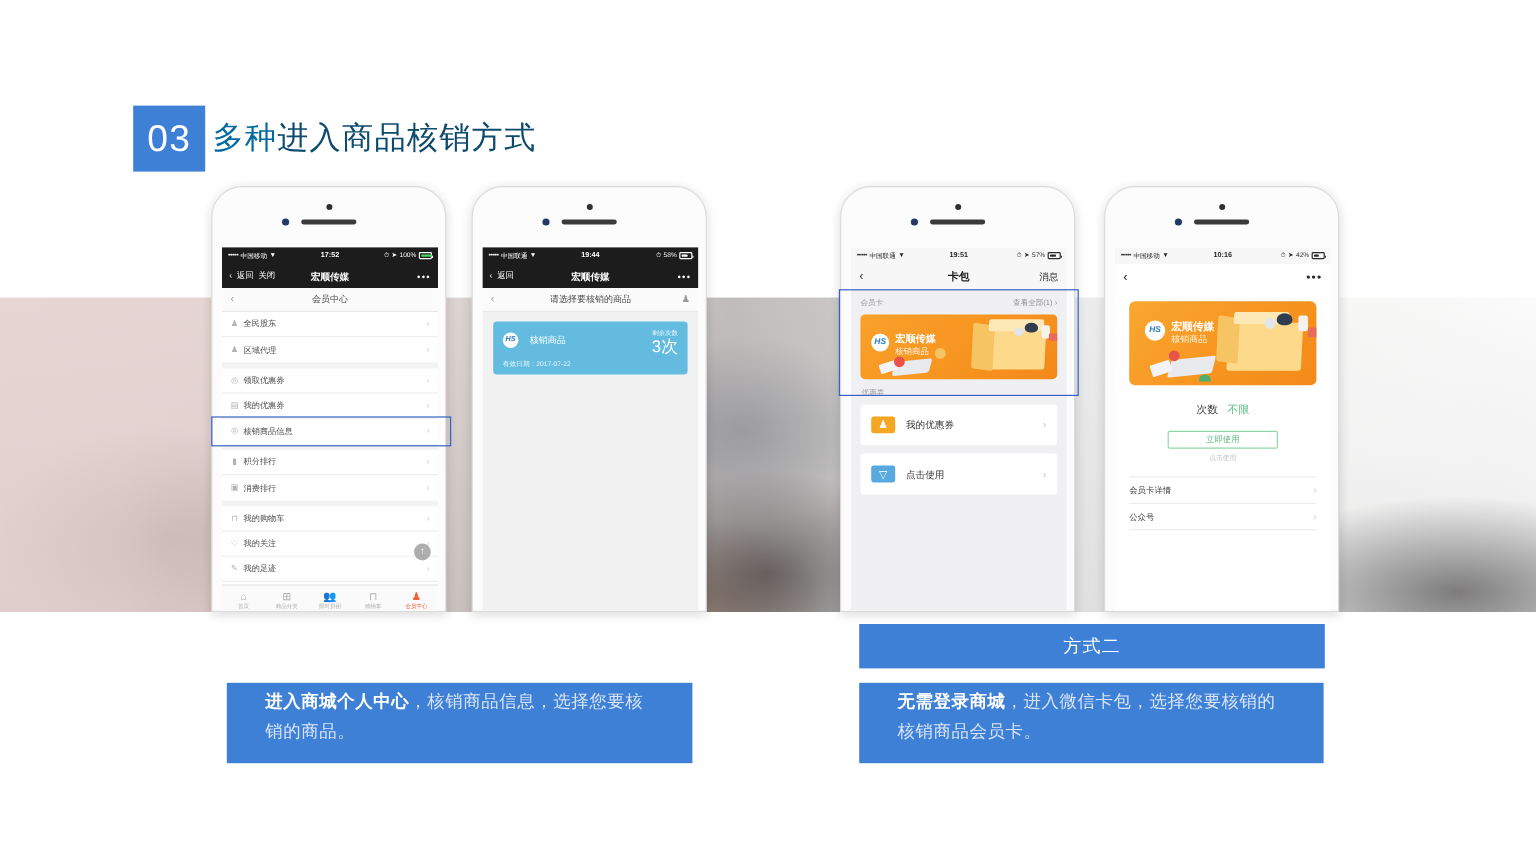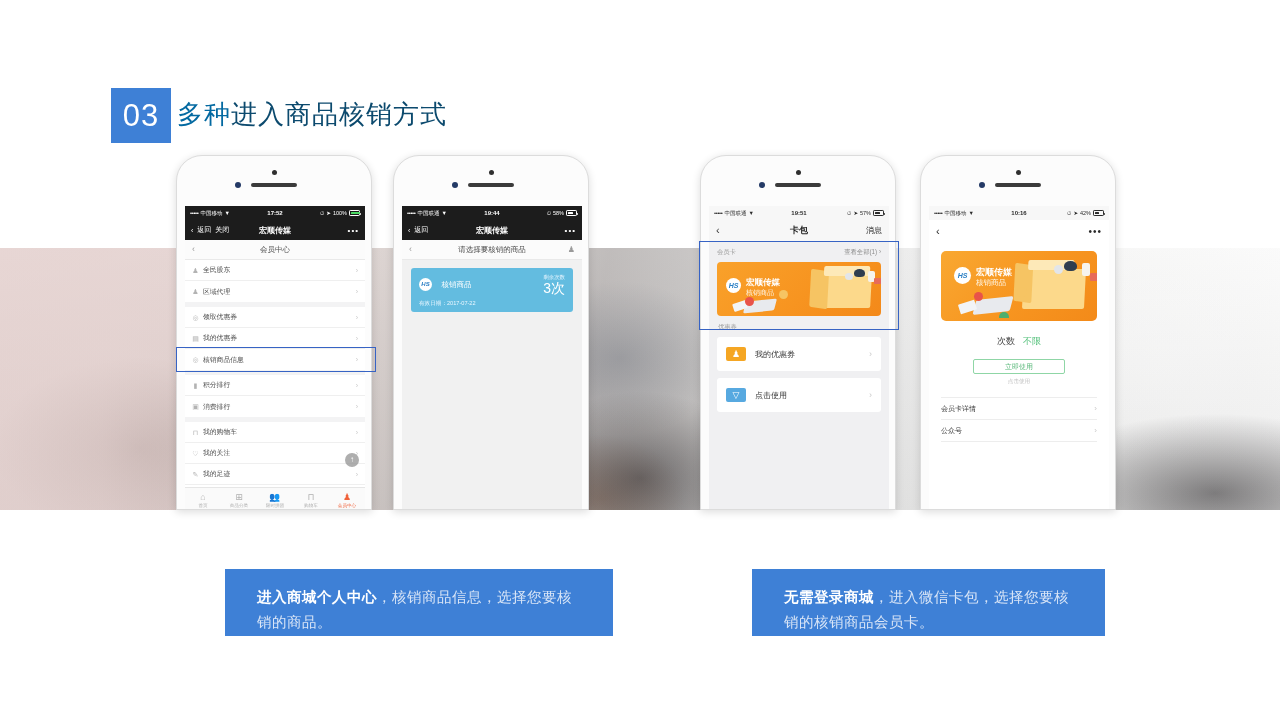--- a/index.html
+++ b/index.html
@@ -209,21 +209,21 @@
   
   .hl { position:absolute; border:1.4px solid #3763c4; pointer-events:none; }
 
   
   .cap-title {
     position:absolute; height:37px; background:#3e80d6; color:#fff;
     font-size:15px; line-height:37px; text-align:center; letter-spacing:1px;
   }
   .cap-body {
     position:absolute; height:67px; background:#3e80d6; color:#d9e5f7;
-    font-size:14.5px; line-height:25px; padding:16px 30px 0 32px; letter-spacing:.5px;margin-left:36px;
+    font-size:14.5px; line-height:25px; padding:4px 30px 0 32px; letter-spacing:.5px;
   }
   .cap-body b { color:#ffffff; font-weight:700; }
 </style>
 </head>
 <body>
 
 <div class="stage">
 
   <div class="photo-band"></div>
 
@@ -557,17 +557,18 @@
         </div>
       </div>
 
     </div>
   </div>
 
   <div class="cap-body" style="left:189px; top:569px; width:388px;">
     <b>进入商城个人中心</b><span>，核销商品信息，选择您要核销的商品。</span>
   </div>
 
-  <div class="cap-body" style="left:716px; top:569px; width:353px;">
+  <div class="cap-title" style="left:716px; top:520px; width:388px;">方式二</div>
+  <div class="cap-body" style="left:716px; top:569px; width:387px;">
     <b>无需登录商城</b><span>，进入微信卡包，选择您要核销的核销商品会员卡。</span>
   </div>
 
 </div>
 
 </body></html>

